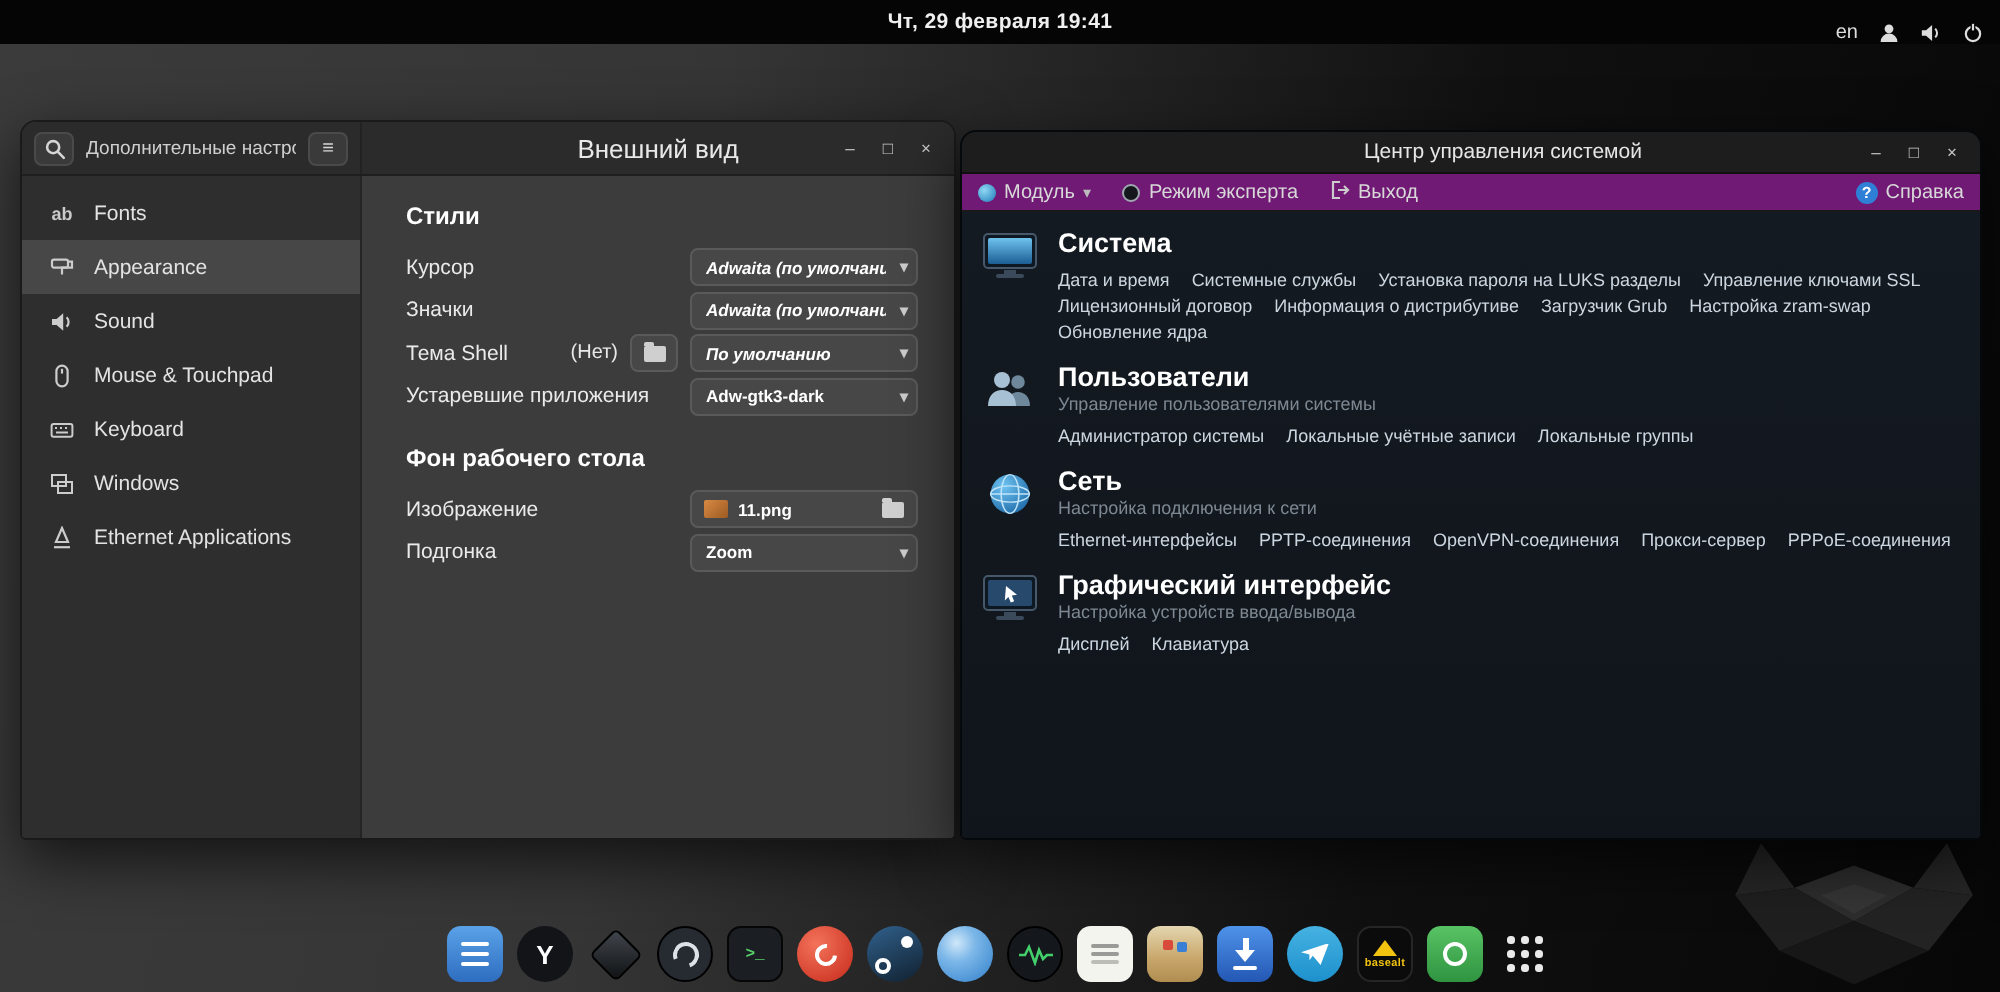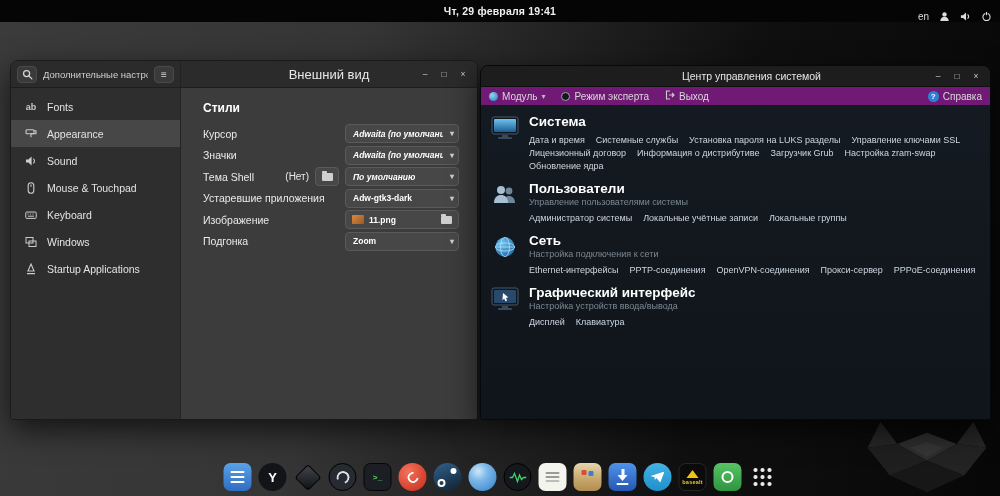--- a/index.html
+++ b/index.html
@@ -223,21 +223,21 @@
           </span>
           <span>Windows</span>
         </div>
         <div class="tw-item">
           <span class="ticon">
             <svg width="12" height="12" viewBox="0 0 12 12">
                 <path d="M6,1 L9,8 H3 z" fill="none" stroke="#ccc" stroke-width="1.1"></path>
                 <line x1="2" y1="10.6" x2="10" y2="10.6" stroke="#ccc" stroke-width="1.1"></line>
               </svg>
           </span>
-          <span>Startup Applications</span>
+          <span>Ethernet Applications</span>
         </div>
       </div>
 
       <div class="tw-content">
         <div class="tw-h">Стили</div>
 
         <div class="tw-row">
           <span class="tw-row-label">Курсор</span>
           <span class="dd it">
             <span class="val">Adwaita (по умолчанию)</span>
@@ -266,20 +266,21 @@
         </div>
 
         <div class="tw-row">
           <span class="tw-row-label">Устаревшие приложения</span>
           <span class="dd">
             <span class="val">Adw-gtk3-dark</span>
             <span class="arrow">▾</span>
           </span>
         </div>
 
+        <div class="tw-h mt">Фон рабочего стола</div>
 
         <div class="tw-row">
           <span class="tw-row-label">Изображение</span>
           <span class="filebtn">
             <span class="thumb"></span>
             <span class="fname">11.png</span>
             <span class="folder"></span>
           </span>
         </div>
 

